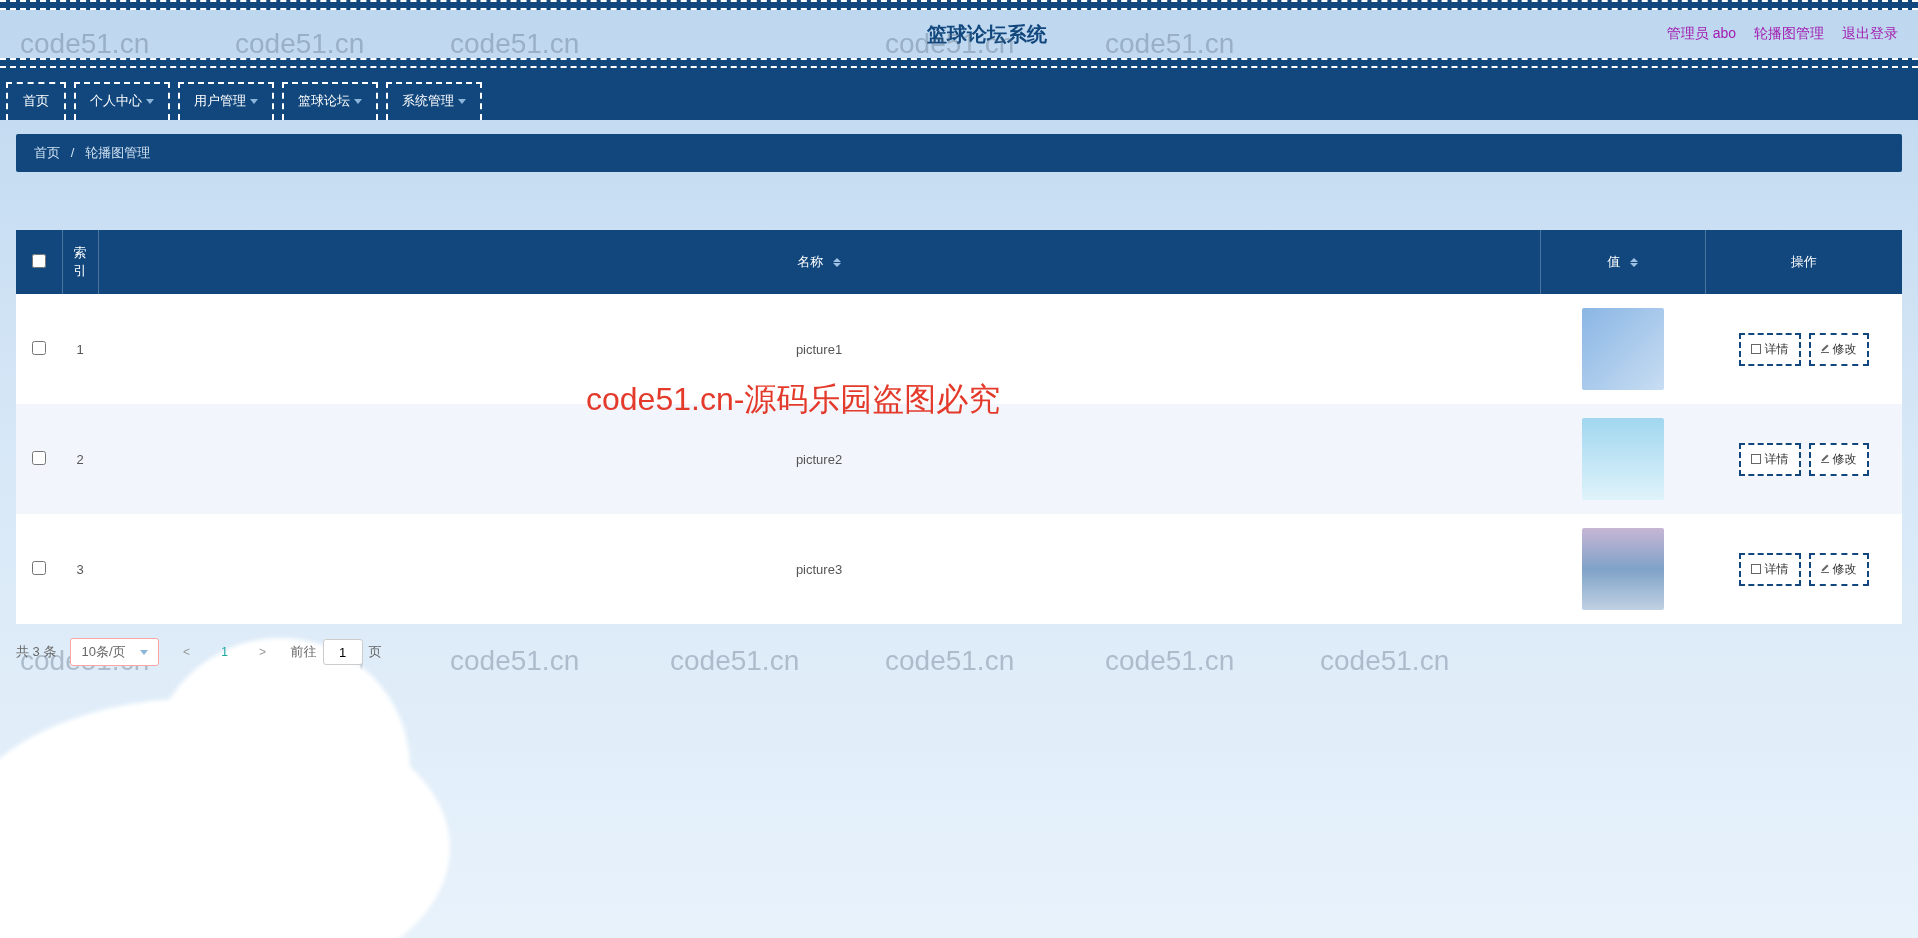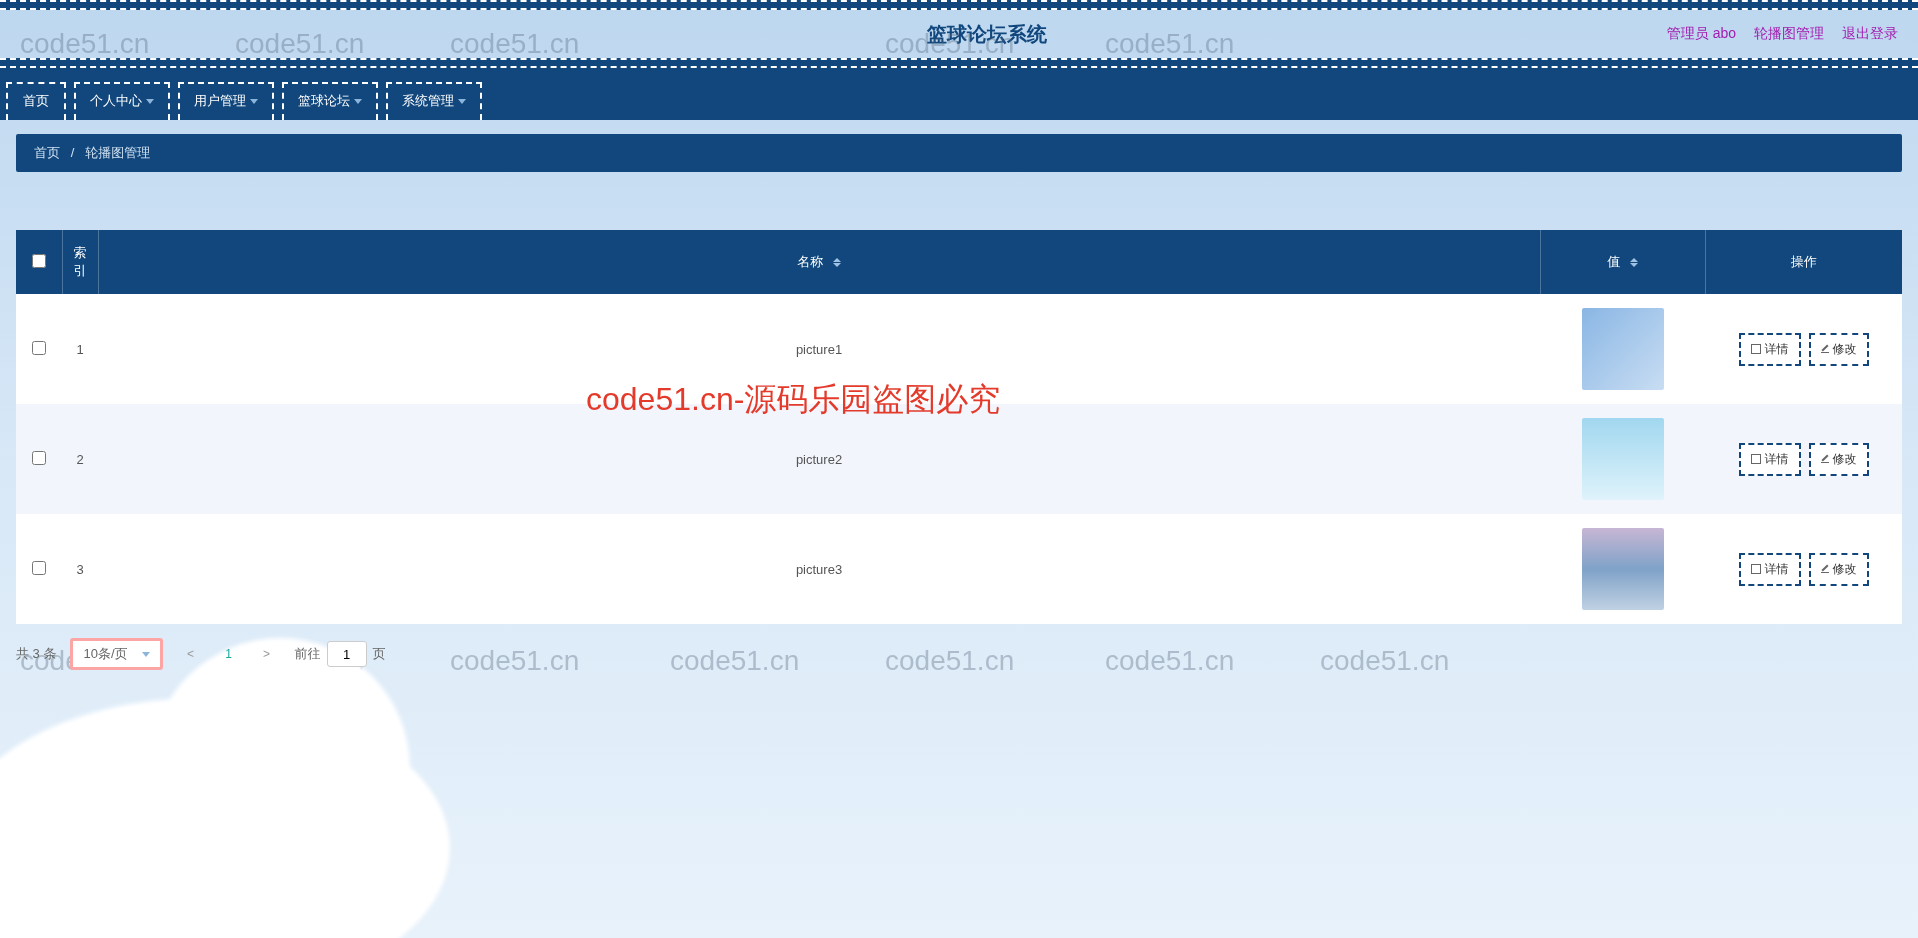--- a/index.html
+++ b/index.html
@@ -255,21 +255,21 @@
 
 .pagination {
   display: flex;
   align-items: center;
   gap: 14px;
   margin-top: 14px;
   font-size: 13px;
   color: #666;
 }
 .page-select {
-  border: 3px solid #fca5a5;
+  border: 1px solid #fca5a5;
   background: #fff;
   padding: 4px 10px;
   display: inline-flex;
   align-items: center;
   gap: 14px;
   cursor: pointer;
   border-radius: 3px;
 }
 .page-arrows {
   display: inline-flex;

